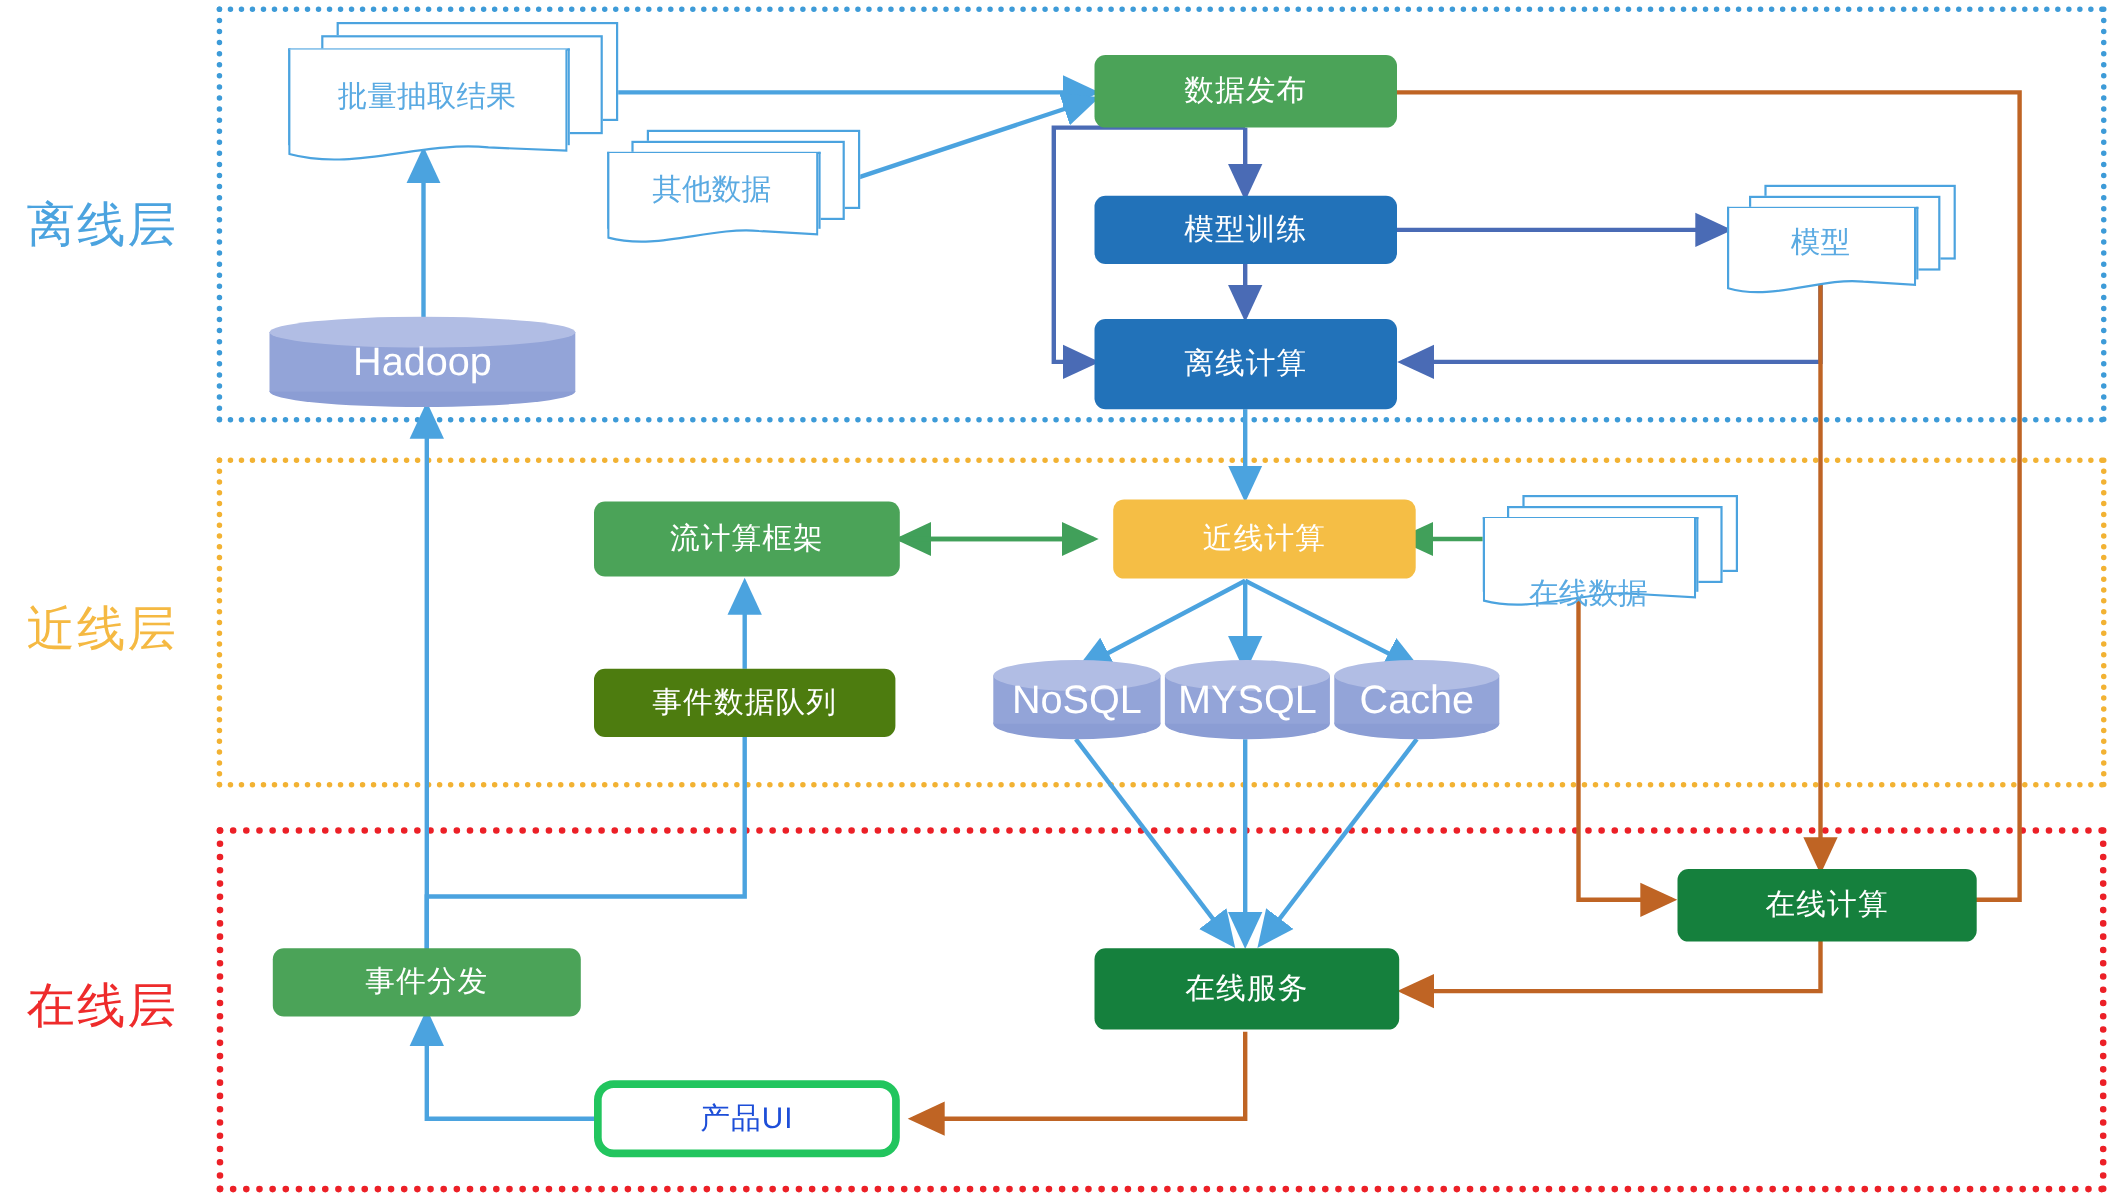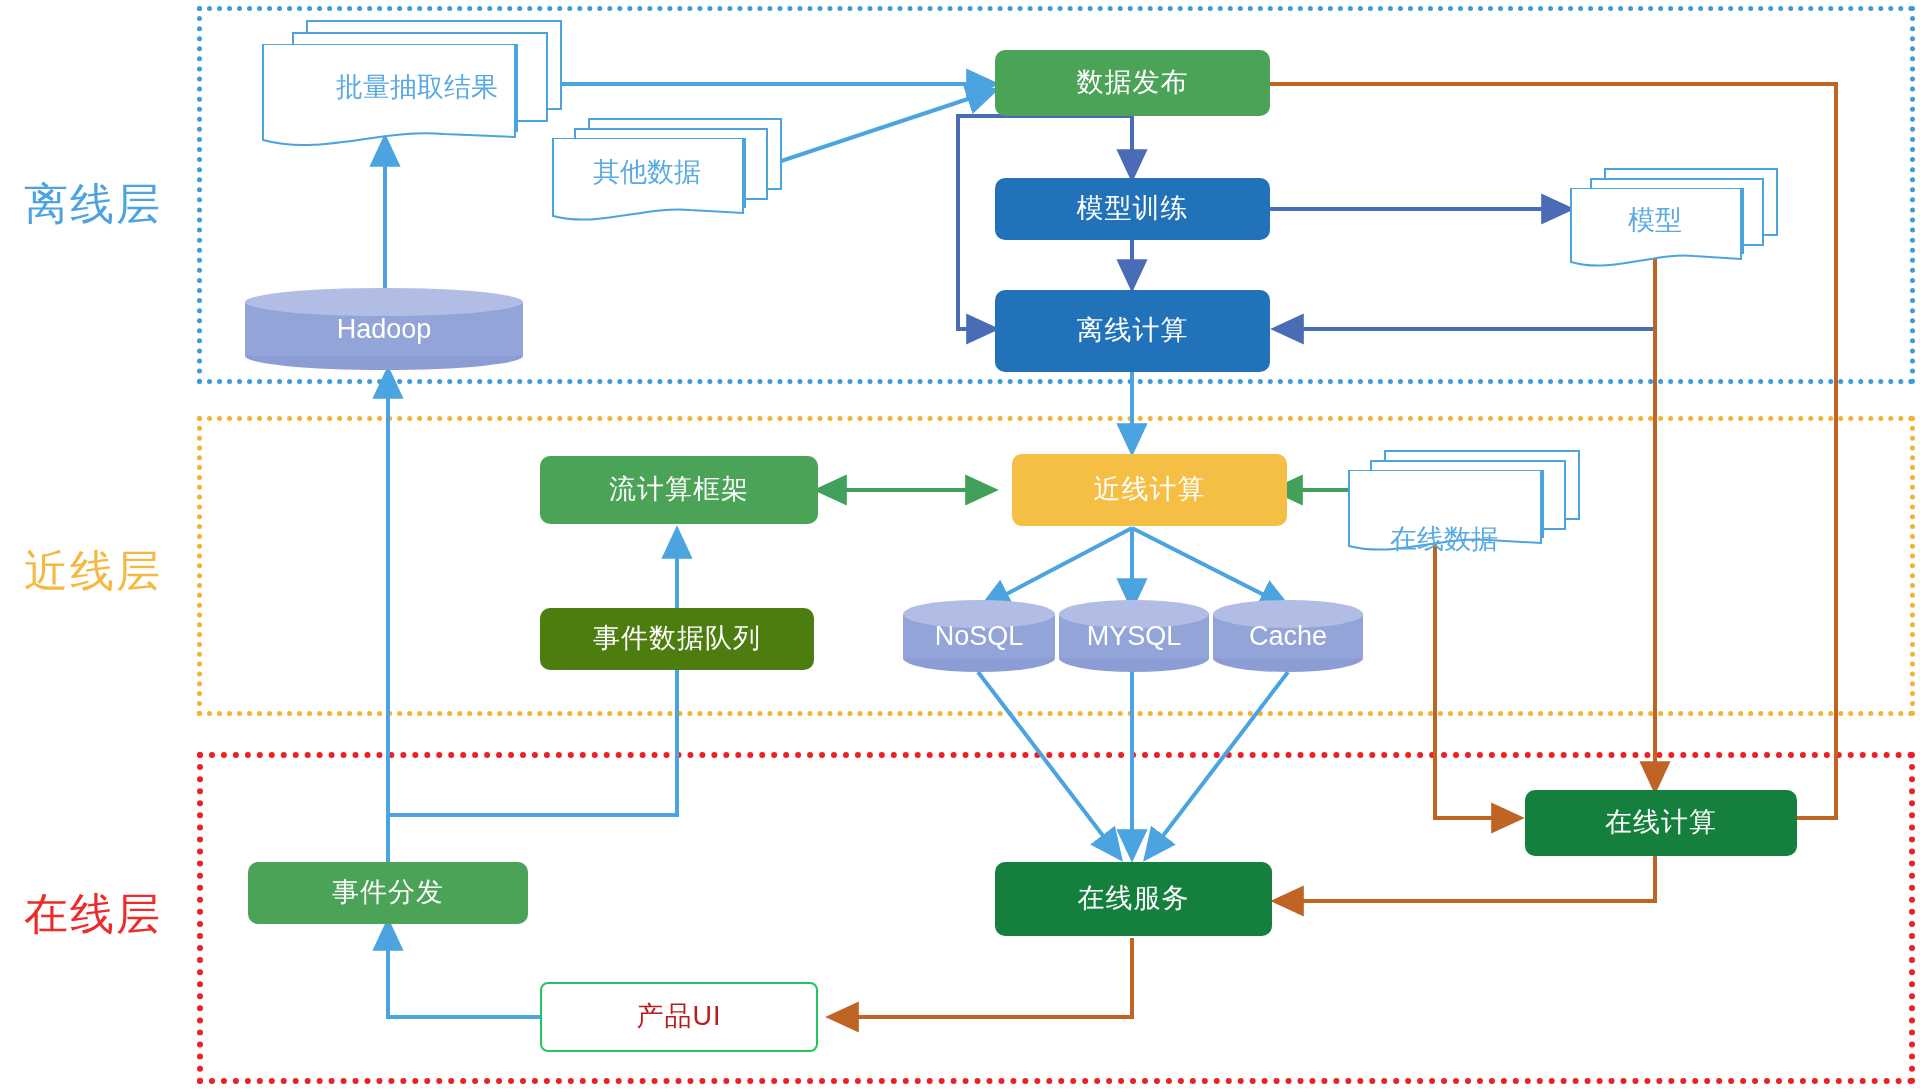--- a/index.html
+++ b/index.html
@@ -20,31 +20,31 @@
   
   .node{position:absolute;box-sizing:border-box;display:flex;align-items:center;
         justify-content:center;border-radius:10px;color:#fff;font-size:27px;
         letter-spacing:1px;text-align:center;line-height:1.15;}
   .node.green{background:#4aa css;}
   .node.green{background:#4ba358;}
   .node.blue{background:#2272b9;}
   .node.amber{background:#f5be45;margin-left:17px;}
   .node.brown{background:#15803d;}
   .node.periwinkle{background:#4d7c0f;}
-  .node.outline-amber{background:#ffffff;border:2px solid #22c55e;color:#b91c1c;border-radius:8px;}
+  .node.outline-amber{background:#ffffff;border:7px solid #22c55e;color:#1d4ed8;border-radius:18px;}
 
   
   .cyl{position:absolute;}
   .cyl .body{position:absolute;left:0;right:0;top:14px;bottom:14px;background:#93a4d8;}
   .cyl .top{position:absolute;left:0;right:0;top:0;height:28px;border-radius:50%;
             background:#b1bde4;}
   .cyl .bot{position:absolute;left:0;right:0;bottom:0;height:28px;border-radius:50%;
             background:#8b9dd4;}
   .cyl .lbl{position:absolute;left:0;right:0;top:0;bottom:0;display:flex;align-items:center;
-            justify-content:center;color:#fff;font-size:27px;z-index:3;}
+            justify-content:center;color:#fff;font-size:36px;z-index:3;}
 
   
   .docstack{position:absolute;}
   .docstack .sheet{position:absolute;border:2px solid #4ba3df;background:#fff;}
   .docstack .lbl{position:absolute;display:flex;align-items:center;justify-content:center;
                  color:#5aaae2;font-size:27px;z-index:6;white-space:nowrap;}
 
   svg.wires{position:absolute;left:0;top:0;width:1920px;height:1089px;overflow:visible;}
   svg.wires *{vector-effect:non-scaling-stroke;}
 </style>
@@ -130,21 +130,21 @@
     </g>
   </svg>
 
   <div class="docstack" style="left:262px;top:20px;width:300px;height:120px;">
     <div class="sheet" style="left:44px;top:0;width:252px;height:86px;"></div>
     <div class="sheet" style="left:30px;top:12px;width:252px;height:86px;"></div>
     <div class="sheet" style="left:0px;top:24px;width:252px;height:86px;border-bottom:none;"></div>
     <svg style="position:absolute;left:0;top:24px;width:254px;height:114px;" viewBox="0 0 254 114">
       <path d="M1,1 L1,96 C60,112 120,84 182,90 L253,93 L253,1" fill="#fff" stroke="#4ba3df" stroke-width="2"></path>
     </svg>
-    <div class="lbl" style="left:0;top:24px;width:252px;height:86px;padding-left:29px;">批量抽取结果</div>
+    <div class="lbl" style="left:0;top:24px;width:252px;height:86px;">批量抽取结果</div>
   </div>
 
   <div class="docstack" style="left:552px;top:118px;width:230px;height:100px;">
     <div class="sheet" style="left:36px;top:0;width:190px;height:68px;"></div>
     <div class="sheet" style="left:22px;top:10px;width:190px;height:68px;"></div>
     <div class="sheet" style="left:0px;top:20px;width:190px;height:68px;border-bottom:none;"></div>
     <svg style="position:absolute;left:0;top:20px;width:192px;height:92px;" viewBox="0 0 192 92">
       <path d="M1,1 L1,78 C46,90 92,68 138,72 L191,75 L191,1" fill="#fff" stroke="#4ba3df" stroke-width="2"></path>
     </svg>
     <div class="lbl" style="left:0;top:20px;width:190px;height:68px;">其他数据</div>

